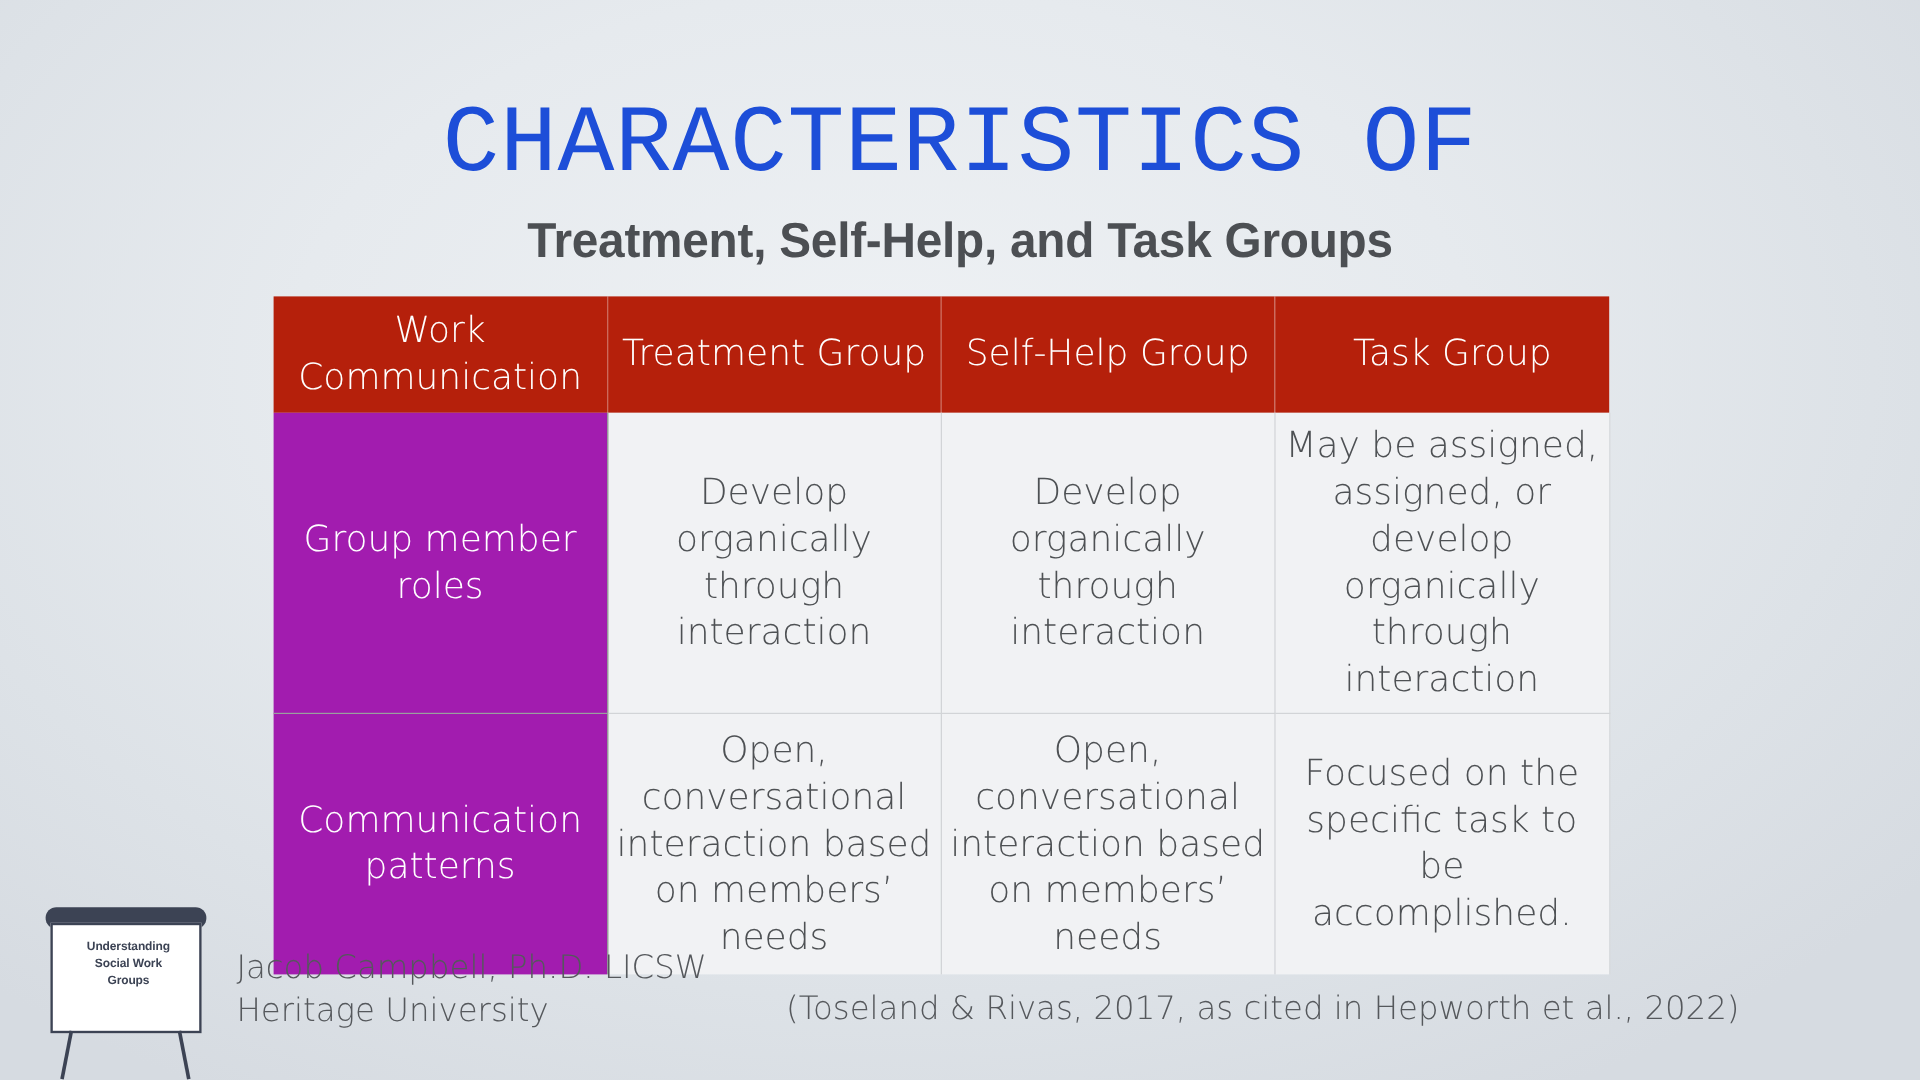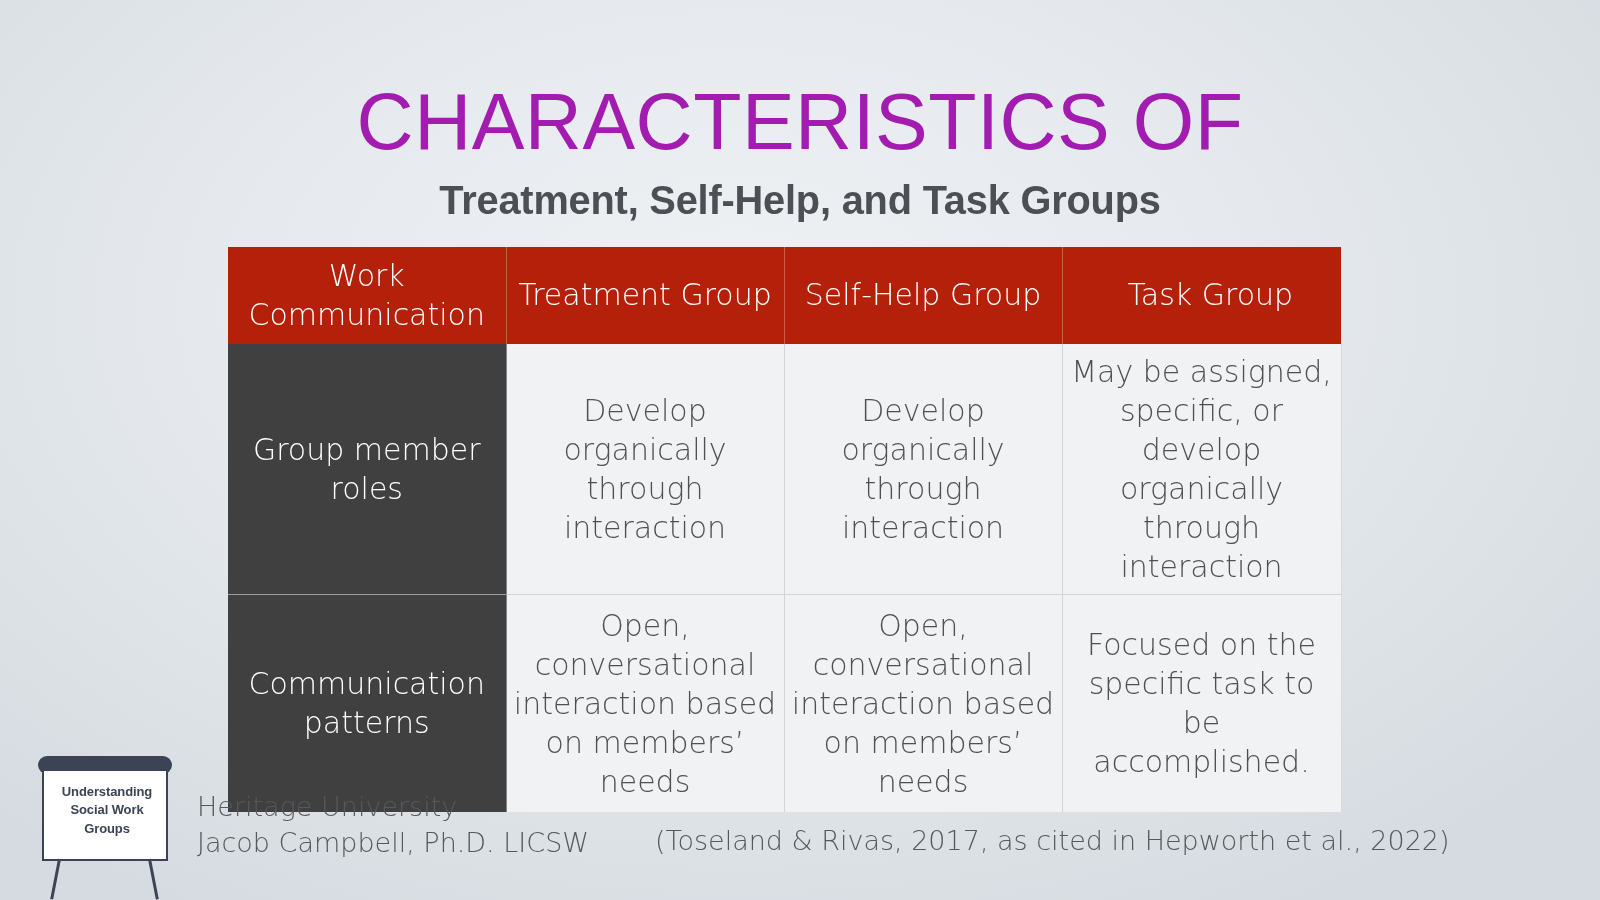--- a/index.html
+++ b/index.html
@@ -20,25 +20,25 @@
   
   .title-block {
     position: absolute;
     top: 82px;
     left: 0;
     width: 1600px;
     text-align: center;
   }
 
   .slide-title {
-    font-family: Liberation Sans, sans-serif;
+    font-family: Liberation Mono, monospace;
     font-size: 79px;
     font-weight: 300;
     letter-spacing: 0.5px;
-    color: #a21caf;
+    color: #1d4ed8;
     line-height: 1.0;
     white-space: nowrap;
   }
 
   .slide-subtitle {
     font-family: "Liberation Sans", sans-serif;
     font-size: 41px;
     font-weight: 700;
     color: #4c4f53;
     letter-spacing: -0.2px;
@@ -91,21 +91,21 @@
     line-height: 1.30;
     text-align: center;
     vertical-align: middle;
     padding: 8px 7px;
     border-right: 1px solid #d2d4d7;
     border-bottom: 1px solid #d2d4d7;
   }
   table.char-table tbody td:last-child { border-right: 1px solid #d8dadd; }
 
   table.char-table tbody td.rowhead {
-    background: #404040;
+    background: #a21caf;
     color: #ffffff;
     border-right: 1px solid #808684;
     border-bottom: 1px solid #9aa09e;
   }
 
   table.char-table tbody tr.r1 td { height: 213px; }
   table.char-table tbody tr.r2 td { height: 217px; }
   table.char-table tbody tr.r2 td { border-bottom: none; }
   table.char-table tbody tr.r2 td.rowhead { border-bottom: none; }
 
@@ -173,21 +173,21 @@
     border: 2.5px solid #3c4354;
   }
   .easel-caption {
     position: absolute;
     left: 0;
     top: 12px;
     width: 126px;
     text-align: center;
     font-family: "Liberation Sans", sans-serif;
     font-weight: 700;
-    font-size: 13px;
+    font-size: 10px;
     line-height: 1.42;
     color: #3c4354;
     letter-spacing: -0.1px;
   }
   .easel-leg {
     position: absolute;
     top: 103px;
     width: 3px;
     height: 41px;
     background: #3c4354;
@@ -231,21 +231,21 @@
         <td>
           <span>Develop organically</span><br>
           <span>through interaction</span>
         </td>
         <td>
           <span>Develop organically</span><br>
           <span>through interaction</span>
         </td>
         <td>
           <span>May be assigned,</span><br>
-          <span>specific, or</span><br>
+          <span>assigned, or</span><br>
           <span>develop organically</span><br>
           <span>through interaction</span>
         </td>
       </tr>
       <tr class="r2">
         <td class="rowhead">
           <span>Communication</span><br>
           <span>patterns</span>
         </td>
         <td>
@@ -264,22 +264,22 @@
           <span>Focused on the</span><br>
           <span>specific task to be</span><br>
           <span>accomplished.</span>
         </td>
       </tr>
     </tbody>
   </table>
 </div>
 
 <div class="footer-left">
+  <div>Jacob Campbell, Ph.D. LICSW</div>
   <div>Heritage University</div>
-  <div>Jacob Campbell, Ph.D. LICSW</div>
 </div>
 
 <div class="footer-citation">(Toseland &amp; Rivas, 2017, as cited in Hepworth et al., 2022)</div>
 
 <div class="footer-right">
 </div>
 
 <div class="easel">
   <div class="easel-bar"></div>
   <div class="easel-board">

